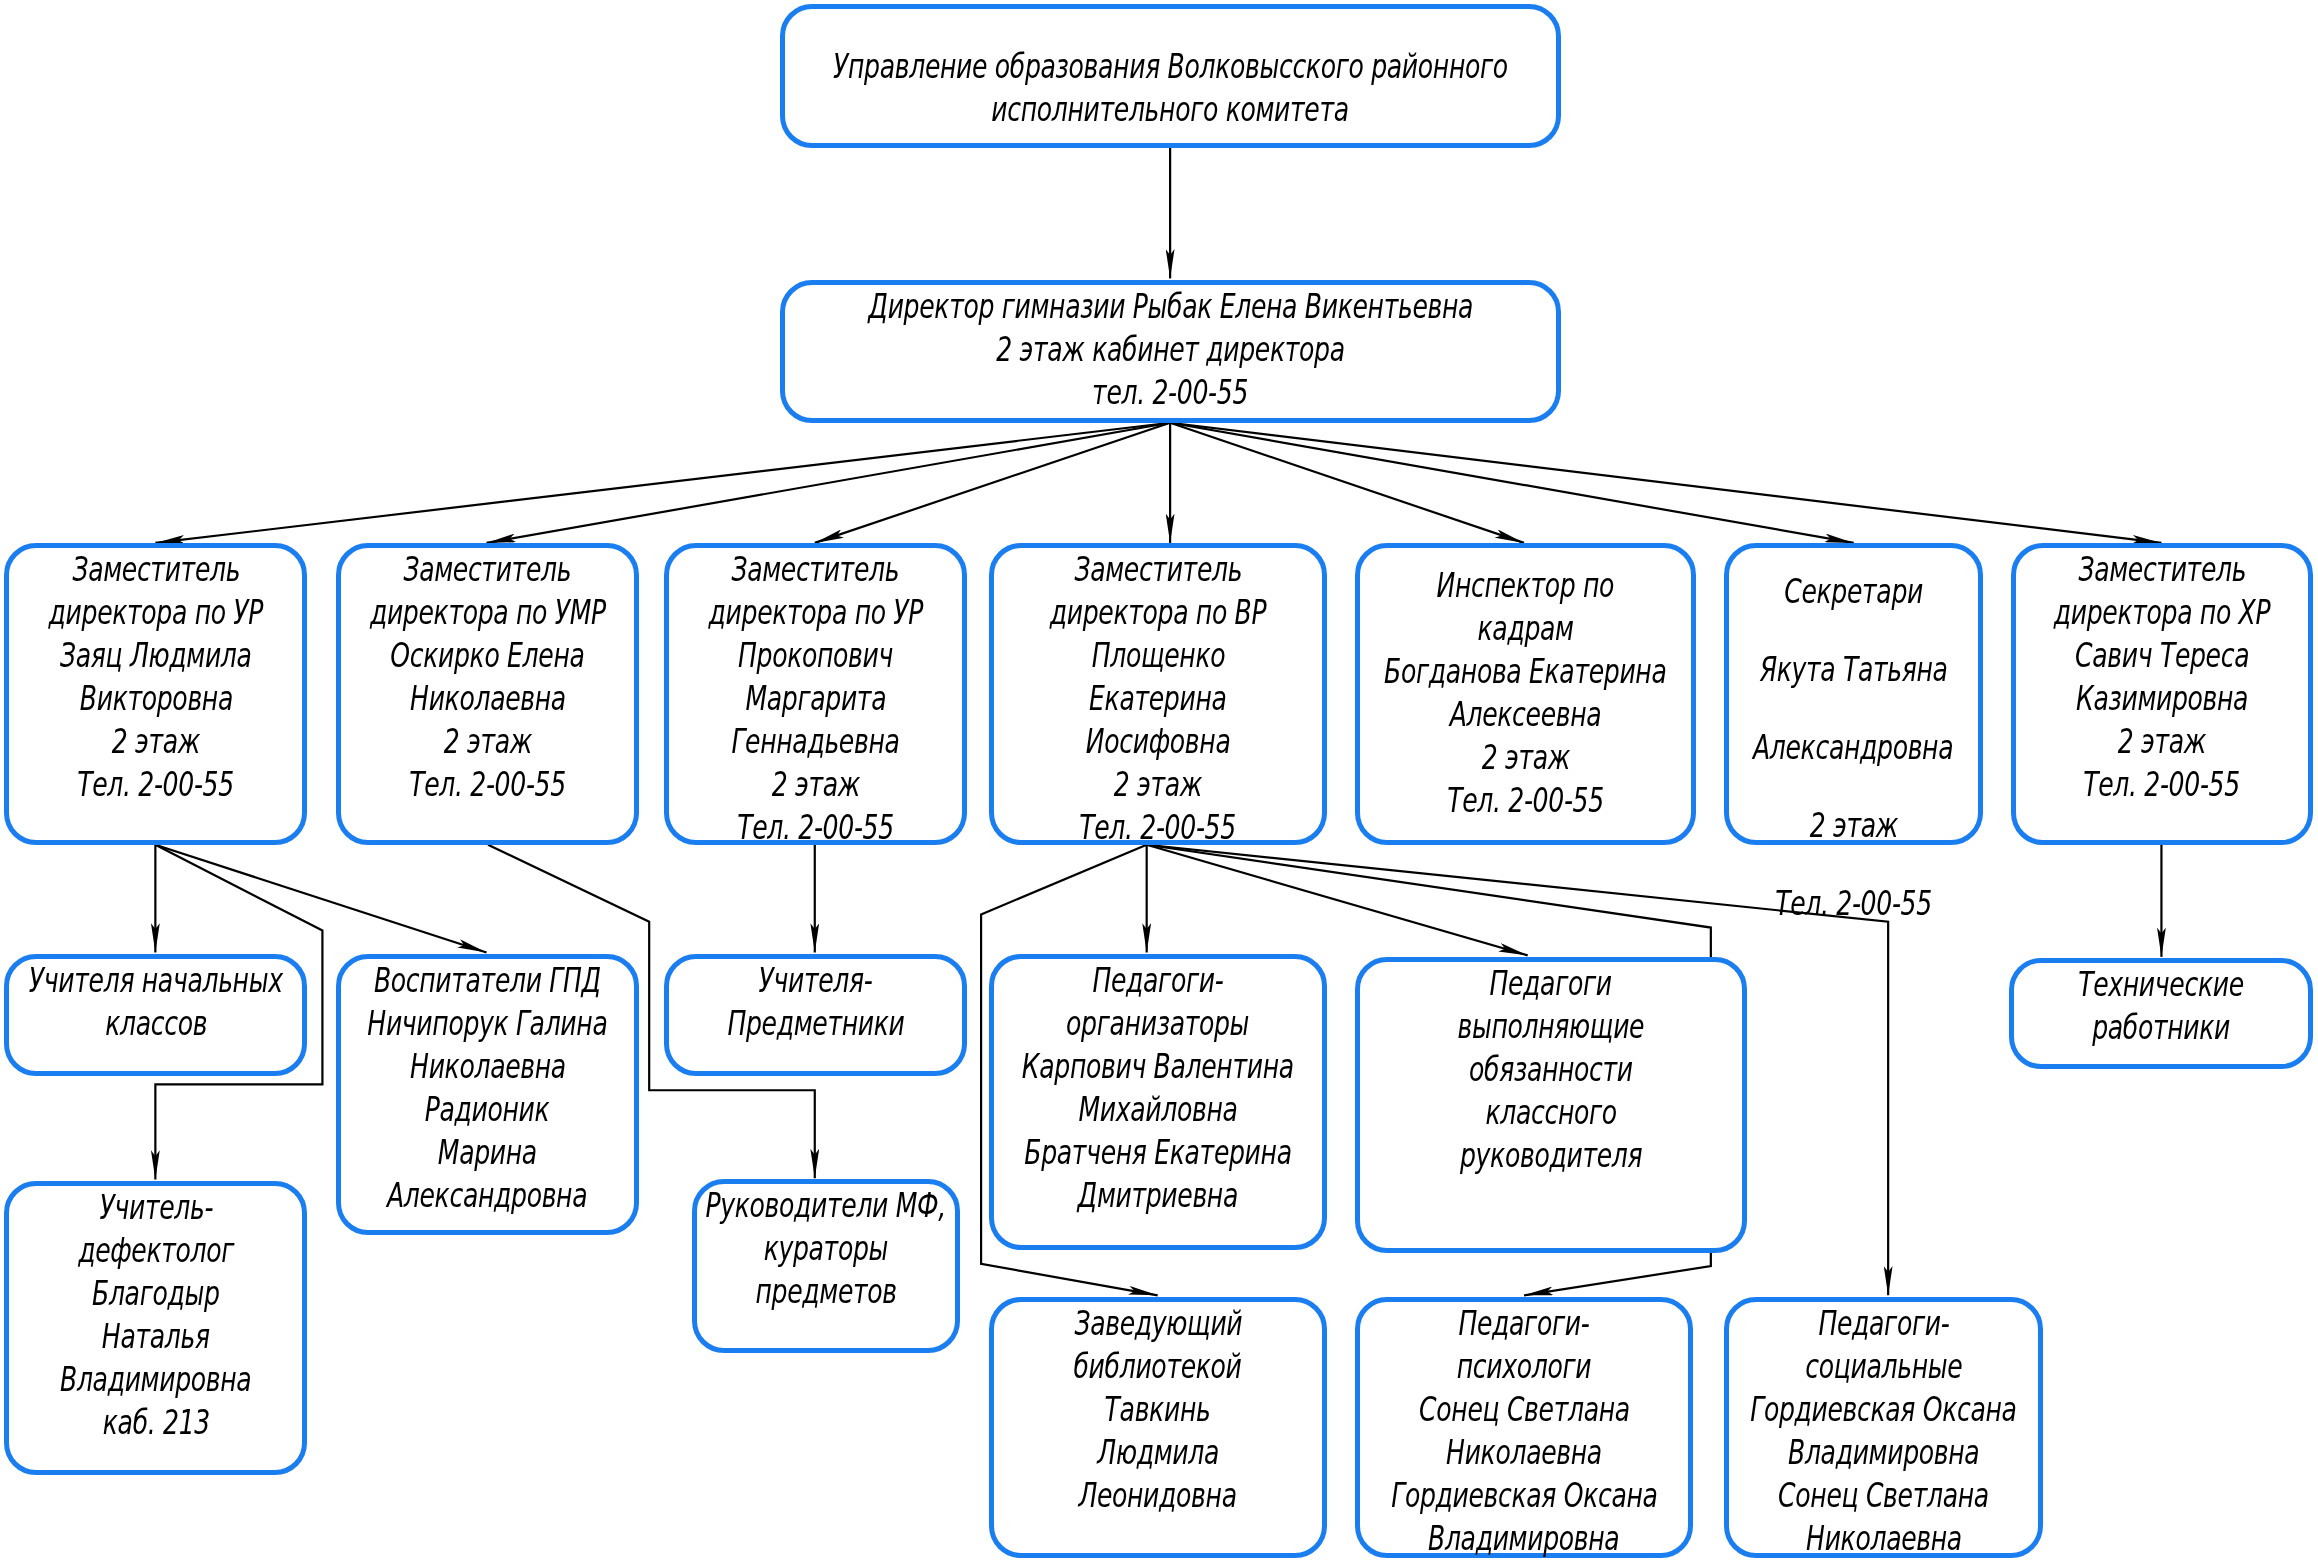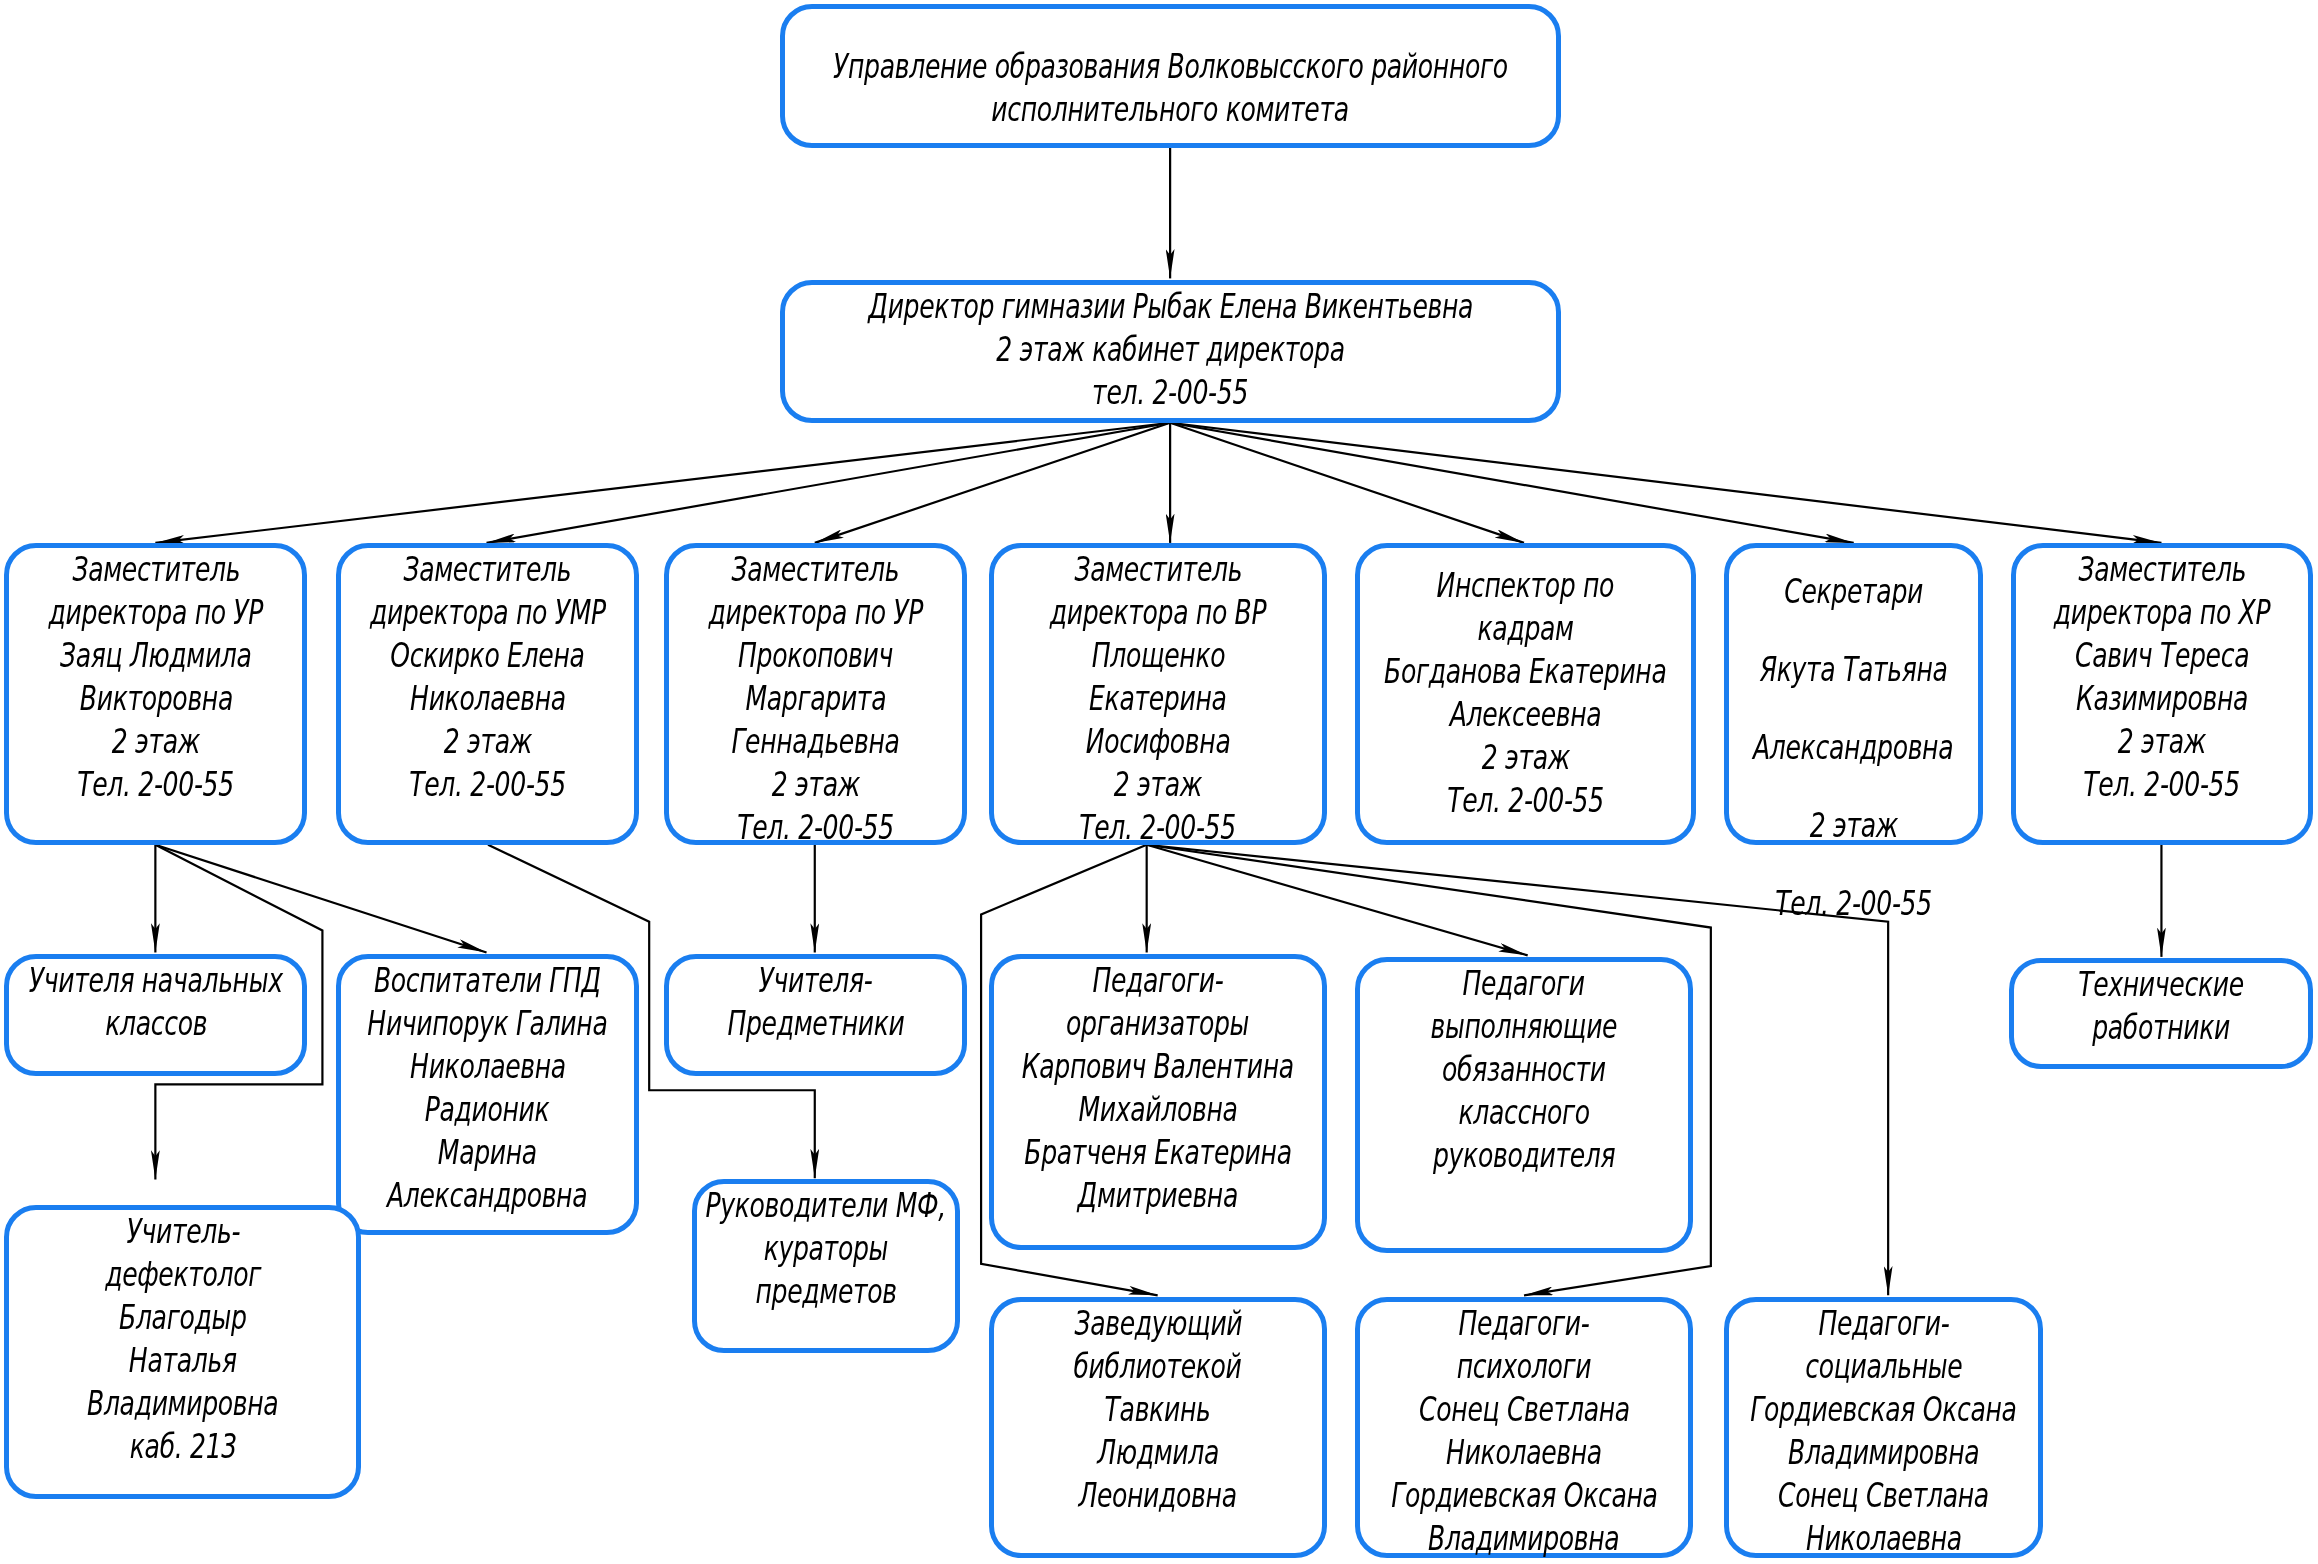--- a/index.html
+++ b/index.html
@@ -131,33 +131,33 @@
     <div class="line">Предметники</div>
   </div>
 <div class="node" style="left:989px;top:954px;width:338px;height:296px;">
     <div class="line">Педагоги-</div>
     <div class="line">организаторы</div>
     <div class="line">Карпович Валентина</div>
     <div class="line">Михайловна</div>
     <div class="line">Братченя Екатерина</div>
     <div class="line">Дмитриевна</div>
   </div>
-<div class="node" style="left:1355px;top:957px;width:338px;height:296px;">
+<div class="node" style="left:1355px;top:957px;width:392px;height:296px;">
     <div class="line">Педагоги</div>
     <div class="line">выполняющие</div>
     <div class="line">обязанности</div>
     <div class="line">классного</div>
     <div class="line">руководителя</div>
   </div>
 <div class="node" style="left:2009px;top:958px;width:304px;height:111px;">
     <div class="line">Технические</div>
     <div class="line">работники</div>
   </div>
 
-<div class="node" style="left:4.4px;top:1181px;width:357px;height:294px;margin-top:24px;">
+<div class="node" style="left:4.4px;top:1181px;width:303px;height:294px;">
     <div class="line">Учитель-</div>
     <div class="line">дефектолог</div>
     <div class="line">Благодыр</div>
     <div class="line">Наталья</div>
     <div class="line">Владимировна</div>
     <div class="line">каб. 213</div>
   </div>
 <div class="node" style="left:692px;top:1179px;width:268px;height:174px;">
     <div class="line">Руководители МФ,</div>
     <div class="line">кураторы</div>

